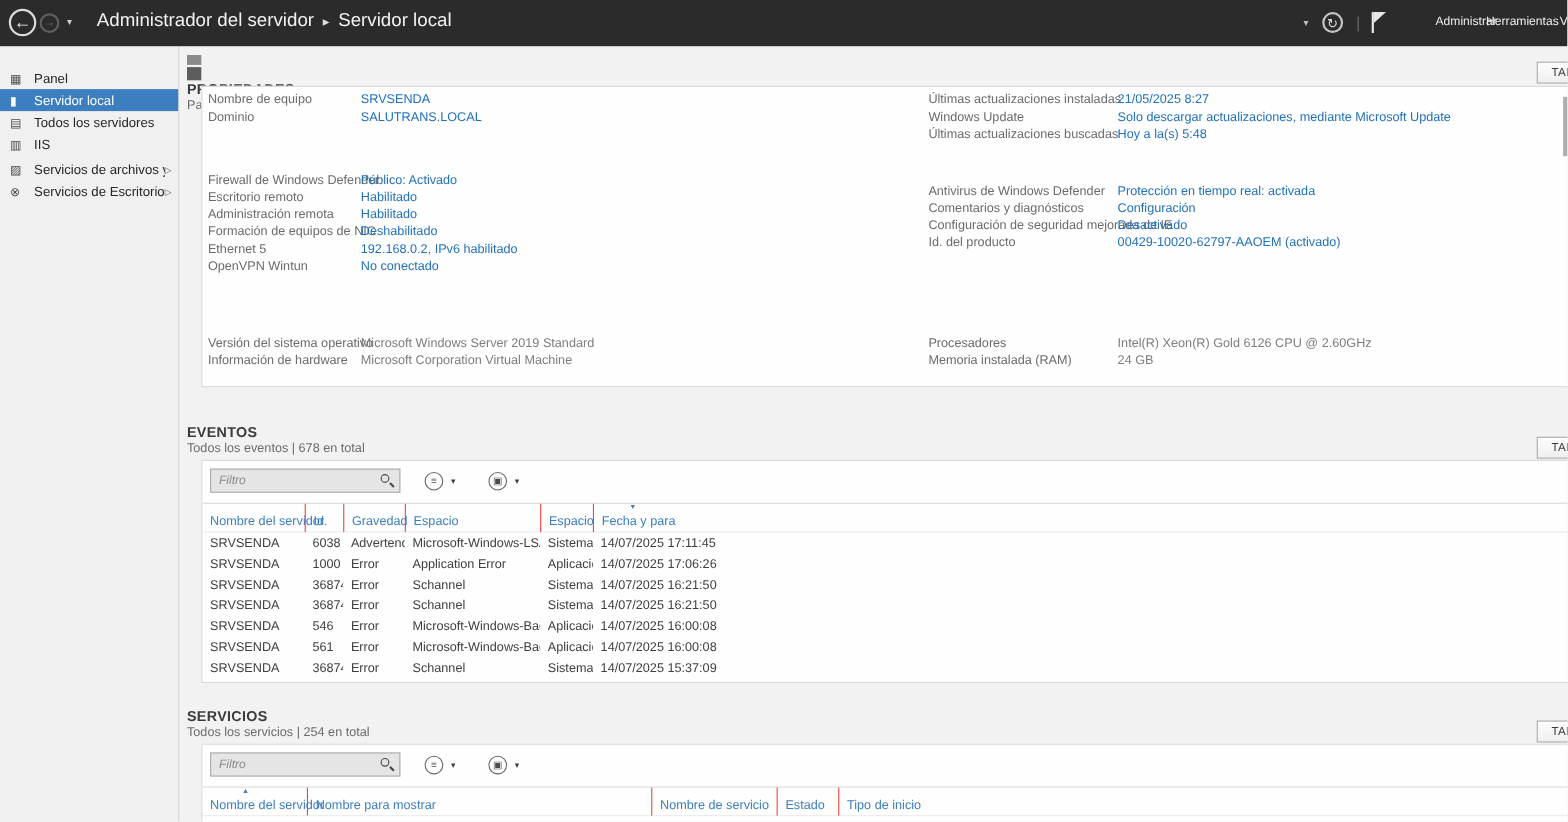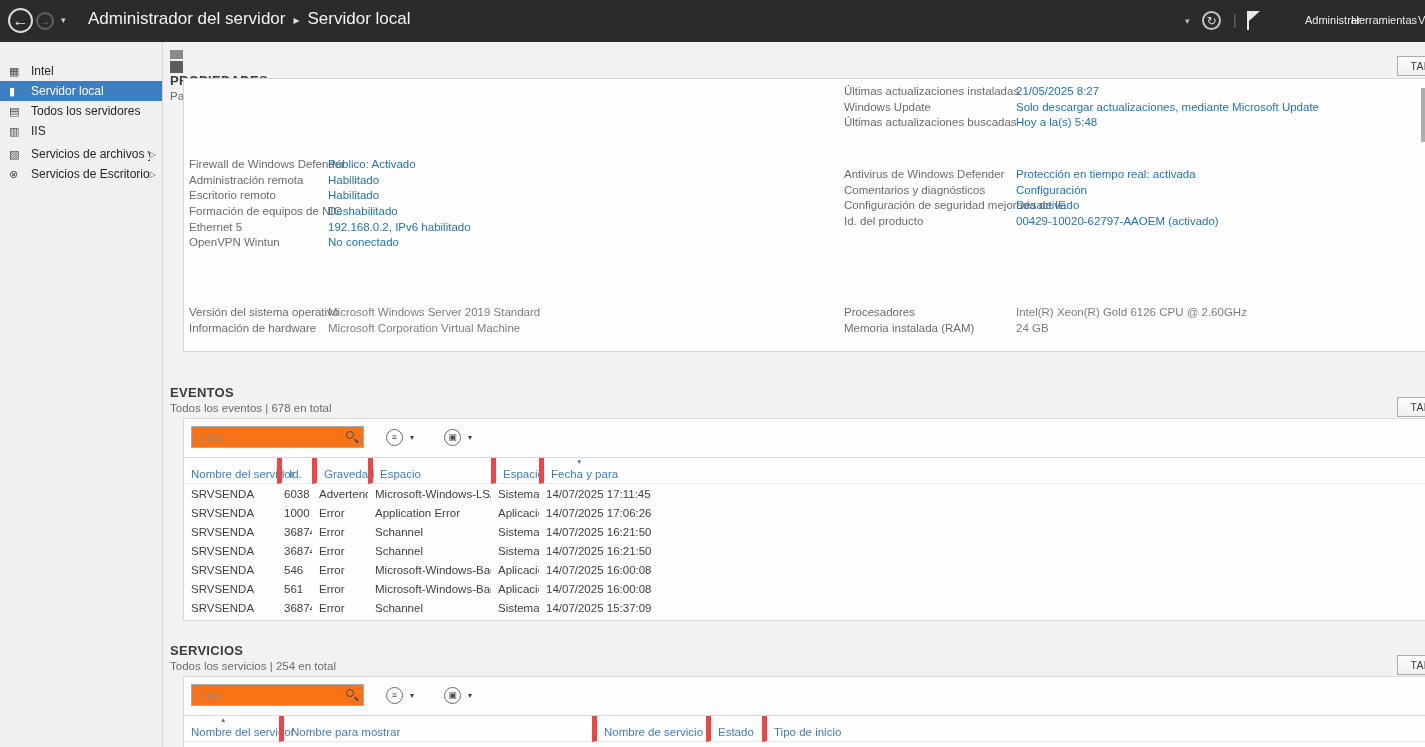--- a/index.html
+++ b/index.html
@@ -60,42 +60,42 @@
   .plabel { display:inline-block; color:#6b6b6b; vertical-align:top; }
   .lcol .plabel { width:139px; }
   .rcol .plabel { width:172px; }
   .pval.link { color:#2272bb; }
   .pval.plain { color:#7d7d7d; }
 
   
   .filter-row { position:absolute; left:7px; top:7px; height:22px; display:flex; align-items:center; }
   .filter-wrap { position:relative; width:173px; height:22px; }
   .filter-input { width:100%; height:100%; border:1px solid #ababab; padding:0 20px 0 7px;
-    font-size:11px; font-family:inherit; color:#444; background:#f97316; }
+    font-size:11px; font-family:inherit; color:#444; background:#e5e5e5; }
   .filter-input::placeholder { font-style:italic; color:#8c8c8c; }
   .search-ic { position:absolute; right:10px; top:5px; width:8px; height:8px;
     border:1.5px solid #4a4a4a; border-radius:50%; }
   .search-ic::after { content:""; position:absolute; width:5px; height:1.5px; background:#4a4a4a;
     transform:rotate(45deg); left:7px; top:8px; }
   .icon-btn { display:flex; align-items:center; margin-left:22px; }
   .circle-ic { display:inline-flex; align-items:center; justify-content:center; font-style:normal;
     width:17px; height:17px; border:1.5px solid #6a6a6a; border-radius:50%;
     font-size:9px; color:#4a4a4a; }
   .icon-btn .caret { font-style:normal; font-size:8px; color:#3f3f3f; margin-left:7px; }
 
   
   .events-tile { left:183px; top:418px; width:1260px; height:203px; }
   .services-tile { left:183px; top:676px; width:1260px; height:120px; }
   .etable { display:table; table-layout:fixed; width:100%; position:absolute; left:0; top:38px;
     border-top:1px solid #d9d9d9; }
   .thead { display:table-row; }
   .tcell { display:table-cell; position:relative; height:26px; vertical-align:middle;
     padding-top:6px; padding-left:7px; font-size:11.5px; color:#3d7ebd; white-space:nowrap; }
   .thead .tcell { border-bottom:1px solid #ececec; }
-  .thead .tcell + .tcell { border-left:5px solid #ef4444; }
+  .thead .tcell + .tcell { border-left:1px solid #ef4444; }
   .sort { position:absolute; top:0px; font-size:6.5px; color:#3d7ebd; font-style:normal; }
   .sort.evt { left:32px; }
   .sort.svc { left:36px; }
   .drow { display:table-row; }
   .dcell { display:table-cell; height:19px; vertical-align:middle; padding-left:7px;
     font-size:11.5px; color:#404040; white-space:nowrap; overflow:hidden; }
   .drow:first-of-type .dcell { padding-top:4px; }
   
   .c1{width:93px} .c2{width:35px} .c3{width:56px} .c4{width:123px} .c5{width:48px} .c6{width:auto}
   
@@ -124,21 +124,21 @@
   </span>
   <span class="menu-item" style="left:1305px">Administrar</span>
   <span class="menu-item" style="left:1351px">Herramientas</span>
   <span class="menu-item" style="left:1418px">Ver</span>
 </div>
 
 <div class="sidebar">
 
     <div class="side-item" data-selected="false">
       <span class="side-icon">▦</span>
-      <span class="side-label">Intel</span>
+      <span class="side-label">Panel</span>
       <span class="side-arrow"></span>
     </div>
 
     <div class="side-item" data-selected="true">
       <span class="side-icon">▮</span>
       <span class="side-label">Servidor local</span>
       <span class="side-arrow"></span>
     </div>
 
     <div class="side-item" data-selected="false">
@@ -170,32 +170,43 @@
 <div class="sec-head props-head">
   <span class="server-icon"></span>
   <span>
     <div class="sec-title">PROPIEDADES</div>
     <div class="sec-sub">Para SRVSENDA</div>
   </span>
 </div>
 <button class="tasks-btn" style="top:56px">TAREAS</button>
 
 <div class="tile props-tile">
+  <div class="pgroup lcol" style="left:5px; top:5px">
+
+      <div class="prow">
+        <span class="plabel">Nombre de equipo</span><span class="pval link">SRVSENDA</span>
+      </div>
+
+      <div class="prow">
+        <span class="plabel">Dominio</span><span class="pval link">SALUTRANS.LOCAL</span>
+      </div>
+
+  </div>
   <div class="pgroup lcol" style="left:5px; top:78px">
 
       <div class="prow">
         <span class="plabel">Firewall de Windows Defender</span><span class="pval link">Público: Activado</span>
       </div>
 
       <div class="prow">
+        <span class="plabel">Escritorio remoto</span><span class="pval link">Habilitado</span>
+      </div>
+
+      <div class="prow">
         <span class="plabel">Administración remota</span><span class="pval link">Habilitado</span>
-      </div>
-
-      <div class="prow">
-        <span class="plabel">Escritorio remoto</span><span class="pval link">Habilitado</span>
       </div>
 
       <div class="prow">
         <span class="plabel">Formación de equipos de NIC</span><span class="pval link">Deshabilitado</span>
       </div>
 
 
       <div class="prow">
         <span class="plabel">Ethernet 5</span><span class="pval link">192.168.0.2, IPv6 habilitado</span>
       </div>

